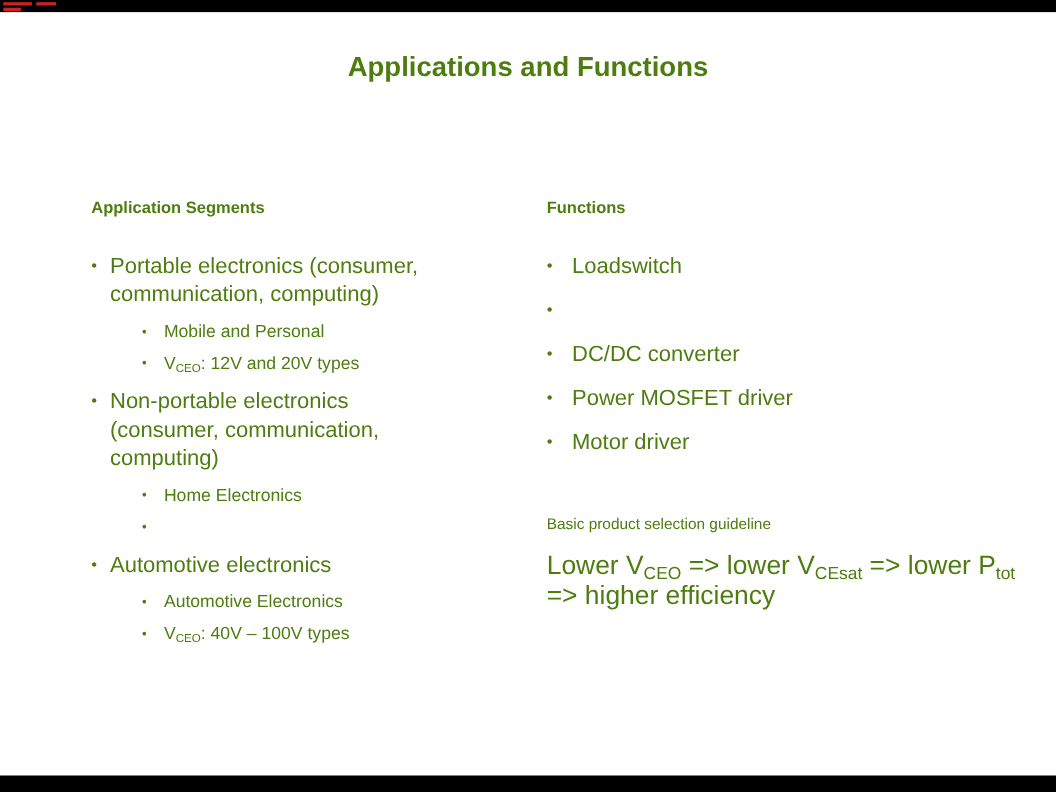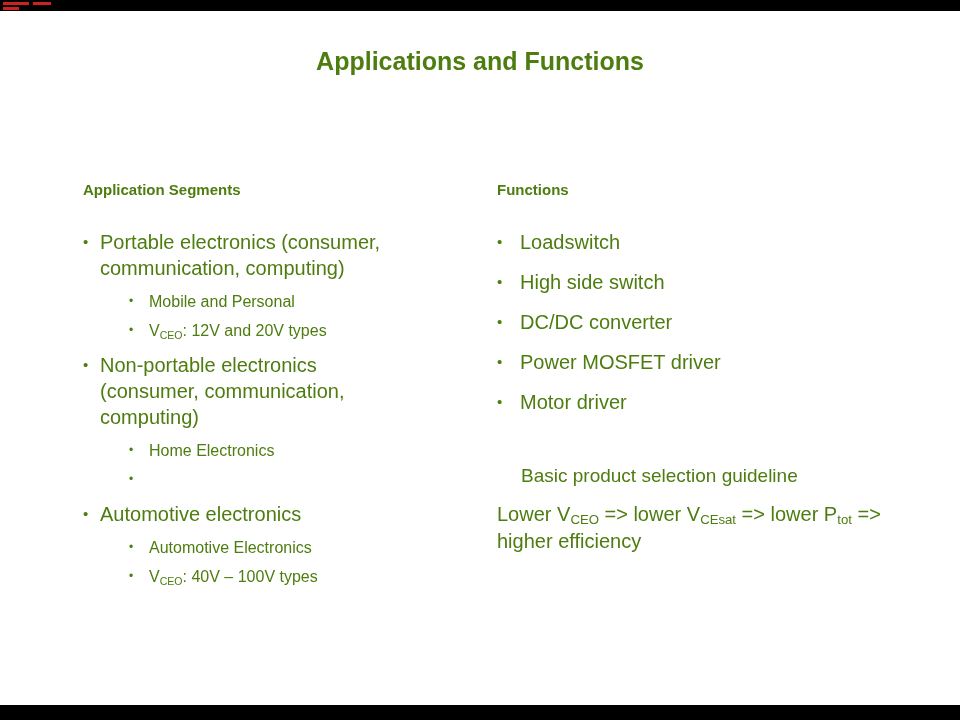--- a/index.html
+++ b/index.html
@@ -85,27 +85,26 @@
   .r-item { display: flex; align-items: flex-start; margin-bottom: 14px; }
   .r-bullet {
     flex: 0 0 23px;
     font-size: 15px;
     line-height: 26px;
   }
   .r-text { font-size: 20px; line-height: 26px; }
 
   .guideline {
     margin-top: 48px;
-    font-size: 19px;
-    line-height: 26px;
-    margin-left: 24px;
+    font-size: 14px;
+    line-height: 26px;
   }
   .formula {
     margin-top: 12px;
-    font-size: 20px;
+    font-size: 24px;
     line-height: 27px;
     max-width: 438px;
   }
 
   sub {
     font-size: 0.66em;
     line-height: 0;
     vertical-align: -0.25em;
     margin-top: 36px;
   }
@@ -178,21 +177,20 @@
 
   <div class="col col-right">
     <h2 class="col-heading">Functions</h2>
     <div class="r-list" id="right-list">
         <div class="r-item">
           <span class="r-bullet">•</span>
           <div class="r-text">Loadswitch</div>
         </div>
         <div class="r-item">
           <span class="r-bullet">•</span>
-          <div class="r-text">High side switch</div>
         </div>
         <div class="r-item">
           <span class="r-bullet">•</span>
           <div class="r-text">DC/DC converter</div>
         </div>
         <div class="r-item">
           <span class="r-bullet">•</span>
           <div class="r-text">Power MOSFET driver</div>
         </div>
         <div class="r-item">

